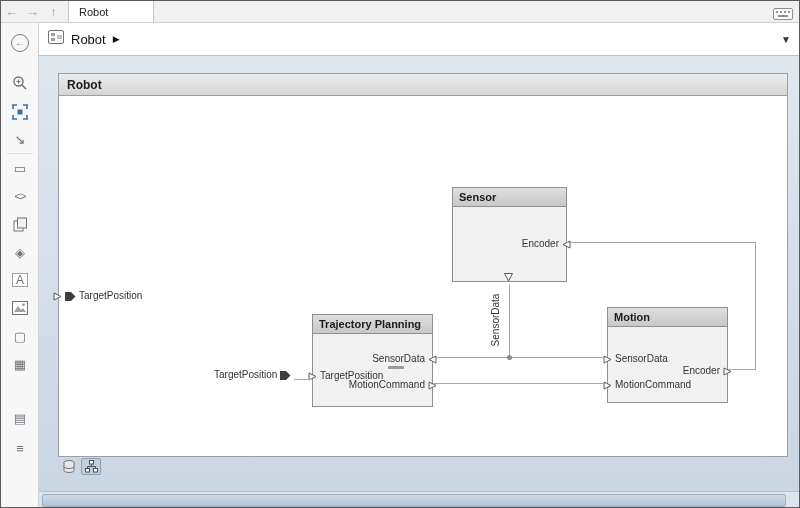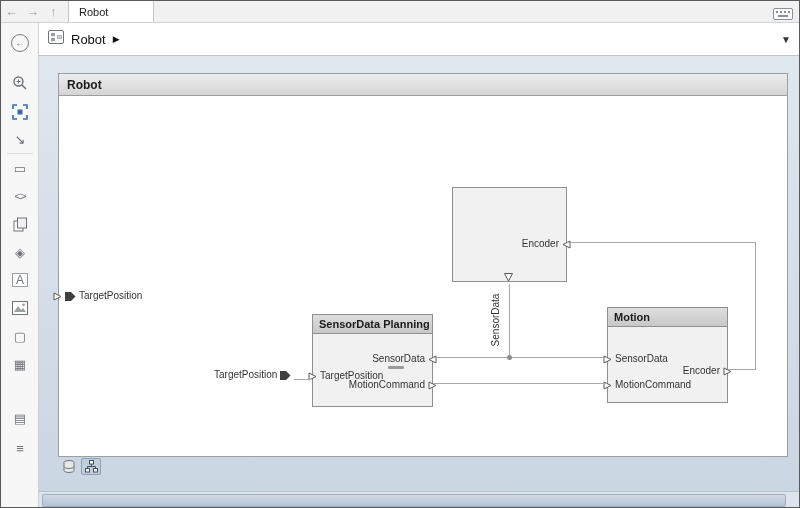--- a/index.html
+++ b/index.html
@@ -171,36 +171,39 @@
         <svg width="9" height="9" viewBox="0 0 9 9">
             <polygon points="1,1 8,4.5 1,8" fill="#fcfcfc" stroke="#5a5a5a"></polygon>
           </svg>
         <svg width="11" height="9" viewBox="0 0 11 9">
             <polygon points="0,0 6,0 10.5,4.5 6,9 0,9" fill="#3f3f3f"></polygon>
           </svg>
         <span class="lbl">TargetPosition</span>
       </div>
 
       <div class="comp" style="left:393px;top:113px;width:115px;height:95px">
+        <div class="comp-header">
+          <span>Sensor</span>
+        </div>
         <div class="port-row" style="right:-5px;top:50px">
           <span class="lbl">Encoder</span>
           <svg width="9" height="9" viewBox="0 0 9 9">
               <polygon points="8,1 1,4.5 8,8" fill="#fcfcfc" stroke="#5a5a5a"></polygon>
             </svg>
         </div>
         <div class="bottom-port">
           <svg width="9" height="9" viewBox="0 0 9 9">
               <polygon points="0.5,0.5 8.5,0.5 4.5,8" fill="#fcfcfc" stroke="#5a5a5a"></polygon>
             </svg>
         </div>
       </div>
 
       <div class="comp" style="left:253px;top:240px;width:121px;height:93px">
         <div class="comp-header">
-          <span>SensorData Planning</span>
+          <span>Trajectory Planning</span>
         </div>
         <div class="port-row" style="right:-5px;top:38px">
           <span class="lbl">SensorData</span>
           <svg width="9" height="9" viewBox="0 0 9 9">
               <polygon points="8,1 1,4.5 8,8" fill="#fcfcfc" stroke="#5a5a5a"></polygon>
             </svg>
         </div>
         <div class="artifact" style="right:28px;top:51px"></div>
         <div class="port-row" style="left:-5px;top:55px">
           <svg width="9" height="9" viewBox="0 0 9 9">

